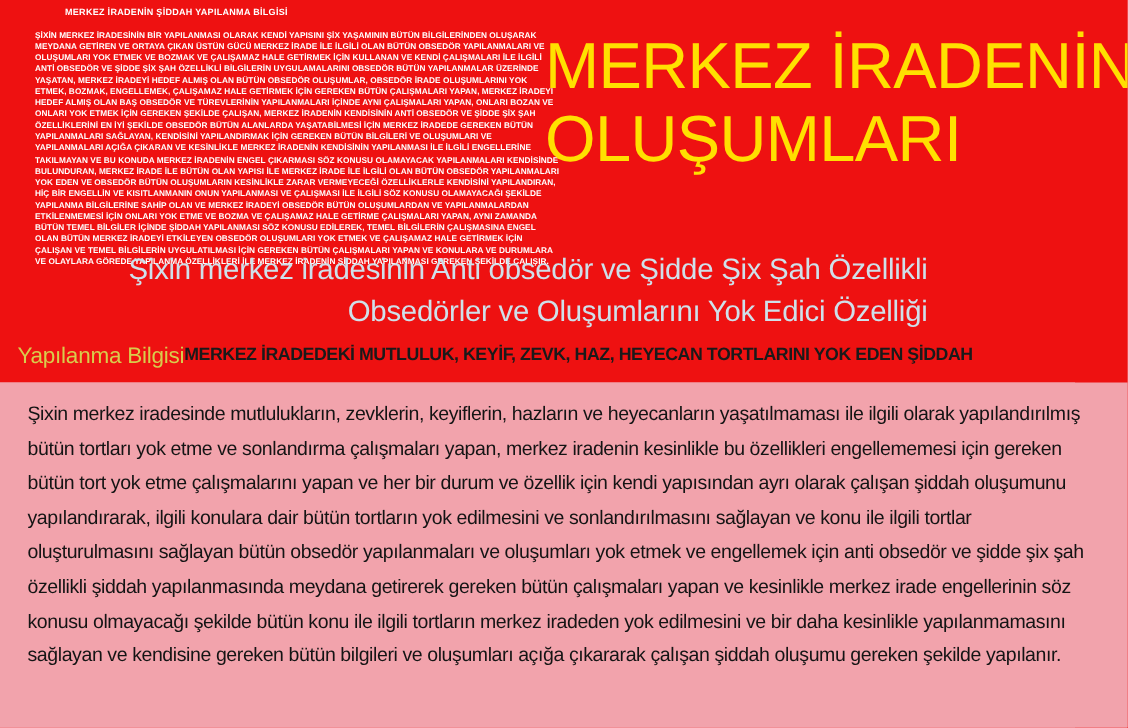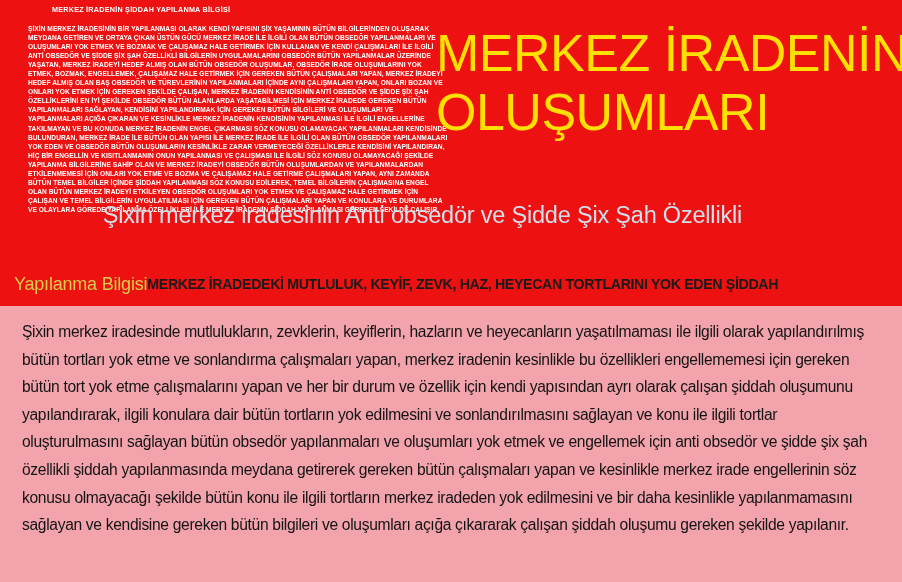--- a/index.html
+++ b/index.html
@@ -173,20 +173,21 @@
       <p>ŞİXİN MERKEZ İRADESİNİN BİR YAPILANMASI OLARAK KENDİ YAPISINI ŞİX YAŞAMININ BÜTÜN BİLGİLERİNDEN OLUŞARAK MEYDANA GETİREN VE ORTAYA ÇIKAN ÜSTÜN GÜCÜ MERKEZ İRADE İLE İLGİLİ OLAN BÜTÜN OBSEDÖR YAPILANMALARI VE OLUŞUMLARI YOK ETMEK VE BOZMAK VE ÇALIŞAMAZ HALE GETİRMEK İÇİN KULLANAN VE KENDİ ÇALIŞMALARI İLE İLGİLİ ANTİ OBSEDÖR VE ŞİDDE ŞİX ŞAH ÖZELLİKLİ BİLGİLERİN UYGULAMALARINI OBSEDÖR BÜTÜN YAPILANMALAR ÜZERİNDE YAŞATAN, MERKEZ İRADEYİ HEDEF ALMIŞ OLAN BÜTÜN OBSEDÖR OLUŞUMLAR, OBSEDÖR İRADE OLUŞUMLARINI YOK ETMEK, BOZMAK, ENGELLEMEK, ÇALIŞAMAZ HALE GETİRMEK İÇİN GEREKEN BÜTÜN ÇALIŞMALARI YAPAN, MERKEZ İRADEYİ HEDEF ALMIŞ OLAN BAŞ OBSEDÖR VE TÜREVLERİNİN YAPILANMALARI İÇİNDE AYNI ÇALIŞMALARI YAPAN, ONLARI BOZAN VE ONLARI YOK ETMEK İÇİN GEREKEN ŞEKİLDE ÇALIŞAN, MERKEZ İRADENİN KENDİSİNİN ANTİ OBSEDÖR VE ŞİDDE ŞİX ŞAH ÖZELLİKLERİNİ EN İYİ ŞEKİLDE OBSEDÖR BÜTÜN ALANLARDA YAŞATABİLMESİ İÇİN MERKEZ İRADEDE GEREKEN BÜTÜN YAPILANMALARI SAĞLAYAN, KENDİSİNİ YAPILANDIRMAK İÇİN GEREKEN BÜTÜN BİLGİLERİ VE OLUŞUMLARI VE YAPILANMALARI AÇIĞA ÇIKARAN VE KESİNLİKLE MERKEZ İRADENİN KENDİSİNİN YAPILANMASI İLE İLGİLİ ENGELLERİNE TAKILMAYAN VE BU KONUDA MERKEZ İRADENİN ENGEL ÇIKARMASI SÖZ KONUSU OLAMAYACAK YAPILANMALARI KENDİSİNDE BULUNDURAN, MERKEZ İRADE İLE BÜTÜN OLAN YAPISI İLE MERKEZ İRADE İLE İLGİLİ OLAN BÜTÜN OBSEDÖR YAPILANMALARI YOK EDEN VE OBSEDÖR BÜTÜN OLUŞUMLARIN KESİNLİKLE ZARAR VERMEYECEĞİ ÖZELLİKLERLE KENDİSİNİ YAPILANDIRAN, HİÇ BİR ENGELLİN VE KISITLANMANIN ONUN YAPILANMASI VE ÇALIŞMASI İLE İLGİLİ SÖZ KONUSU OLAMAYACAĞI ŞEKİLDE YAPILANMA BİLGİLERİNE SAHİP OLAN VE MERKEZ İRADEYİ OBSEDÖR BÜTÜN OLUŞUMLARDAN VE YAPILANMALARDAN ETKİLENMEMESİ İÇİN ONLARI YOK ETME VE BOZMA VE ÇALIŞAMAZ HALE GETİRME ÇALIŞMALARI YAPAN, AYNI ZAMANDA BÜTÜN TEMEL BİLGİLER İÇİNDE ŞİDDAH YAPILANMASI SÖZ KONUSU EDİLEREK, TEMEL BİLGİLERİN ÇALIŞMASINA ENGEL OLAN BÜTÜN MERKEZ İRADEYİ ETKİLEYEN OBSEDÖR OLUŞUMLARI YOK ETMEK VE ÇALIŞAMAZ HALE GETİRMEK İÇİN ÇALIŞAN VE TEMEL BİLGİLERİN UYGULATILMASI İÇİN GEREKEN BÜTÜN ÇALIŞMALARI YAPAN VE KONULARA VE DURUMLARA VE OLAYLARA GÖREDE YAPILANMA ÖZELLİKLERİ İLE MERKEZ İRADENİN ŞİDDAH YAPILANMASI GEREKEN ŞEKİLDE ÇALIŞIR.</p>
     </div>
 
     <div class="main-title">
       <span class="line">MERKEZ İRADENİN</span>
       <span class="line">OLUŞUMLARI</span>
     </div>
 
     <div class="subtitle">
       <span class="line">Şixin merkez iradesinin Anti obsedör ve Şidde Şix Şah Özellikli</span>
+      <span class="line">Obsedörler ve Oluşumlarını Yok Edici Özelliği</span>
     </div>
 
     <div class="caption-row">
       <span class="caption-label">Yapılanma Bilgisi</span>
       <span class="caption-text">MERKEZ İRADEDEKİ MUTLULUK, KEYİF, ZEVK, HAZ, HEYECAN TORTLARINI YOK EDEN ŞİDDAH</span>
     </div>
 
   </div>
 
   <div class="pink-panel">

